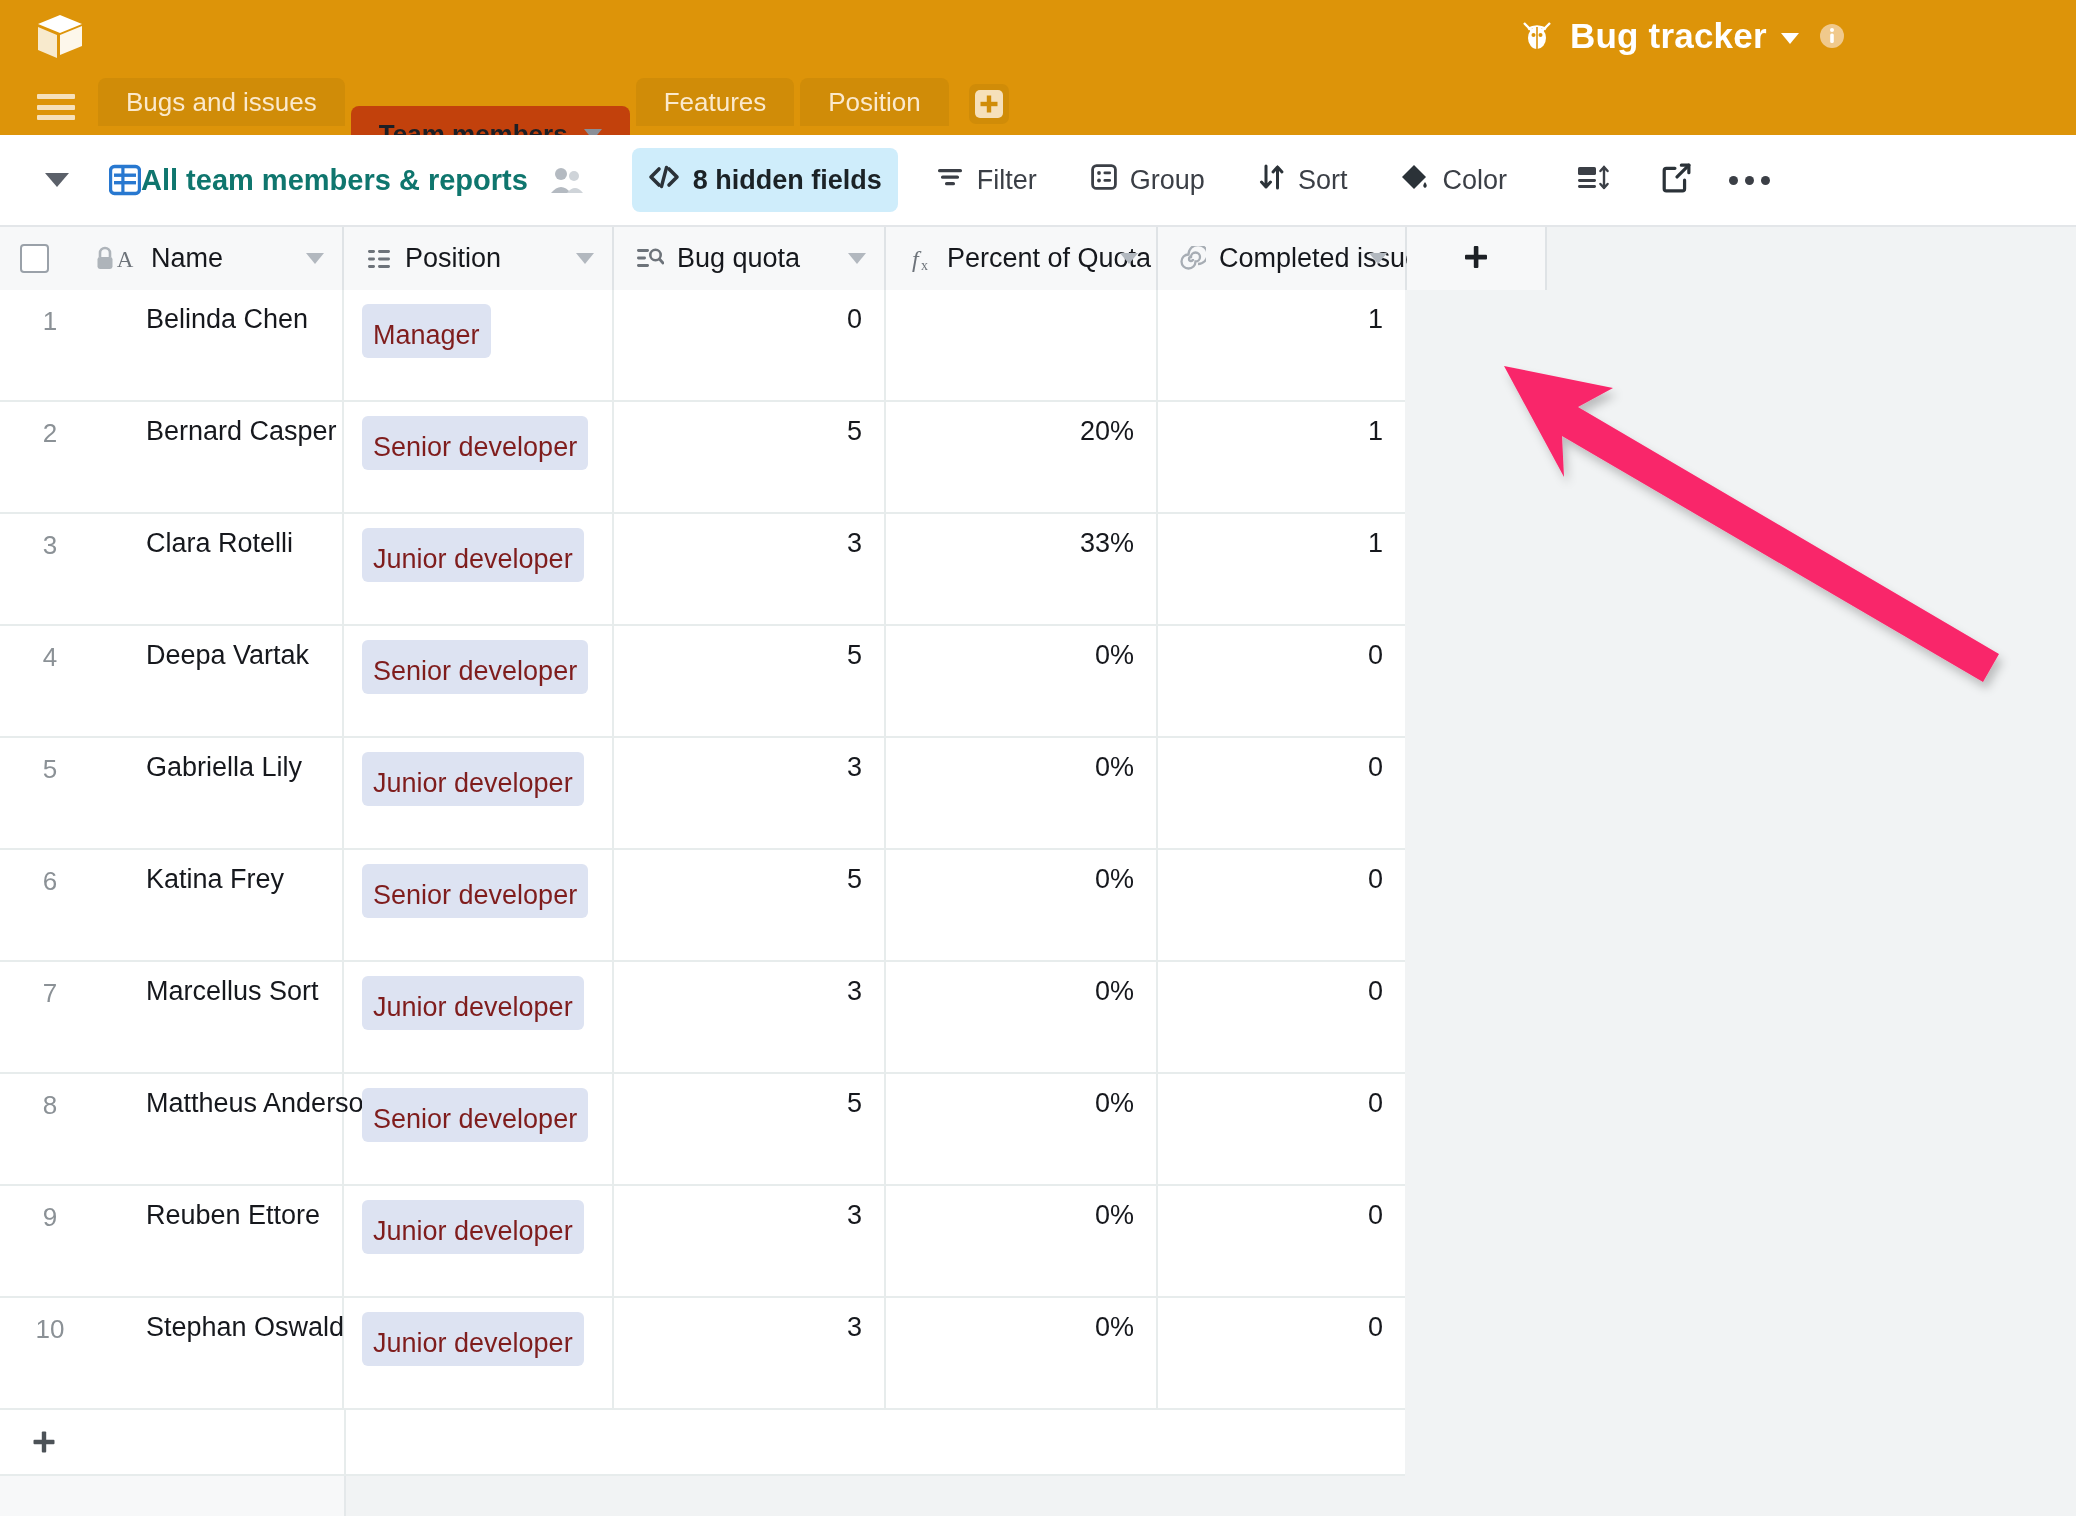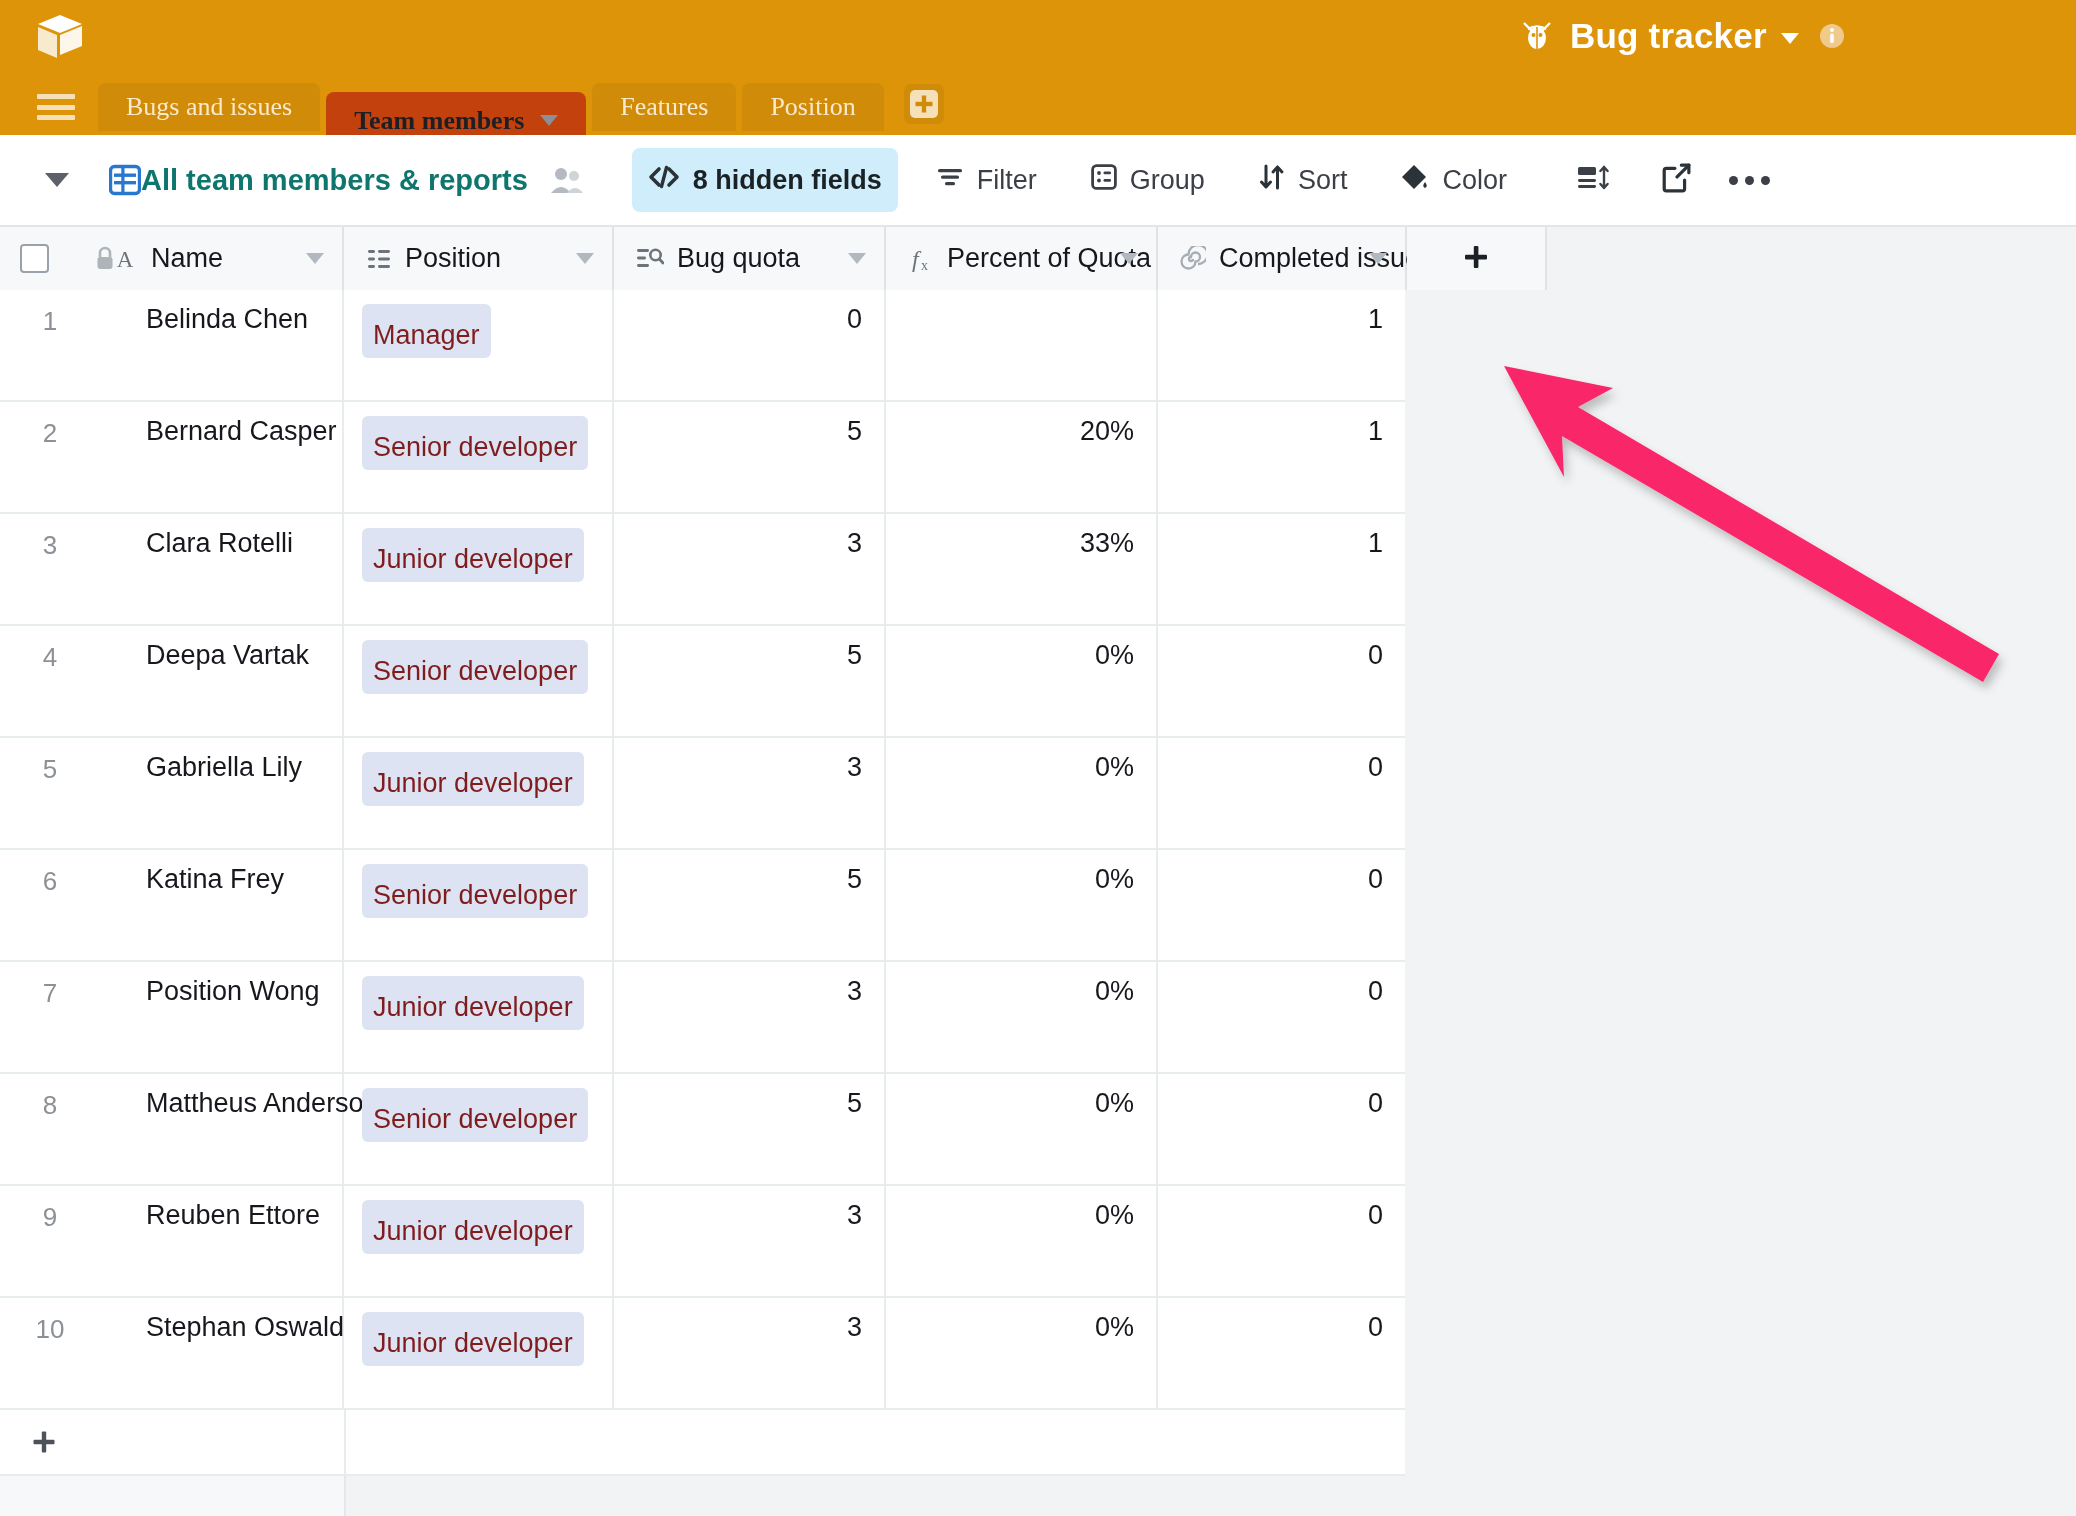--- a/index.html
+++ b/index.html
@@ -38,21 +38,21 @@
   .tabbar {
     position: absolute; left: 0; top: 78px; width: 2076px; height: 57px;
     background: #dd9409;
   }
   .hamburger {
     position: absolute; left: 37px; top: 16px; width: 38px; height: 26px;
     display: flex; flex-direction: column; justify-content: space-between;
     cursor: pointer;
   }
   .hamburger i { display: block; height: 5px; background: #f6e0ba; border-radius: 1px; }
-  .tabs { position: absolute; left: 98px; top: 0; display: flex; align-items: center; height: 57px; font-family: Liberation Serif, serif; }
+  .tabs { position: absolute; left: 98px; top: 0; display: flex; align-items: flex-start; height: 57px; }
   .tab {
     height: 48px; display: flex; align-items: center; gap: 16px;
     padding: 0 28px; border-radius: 8px 8px 0 0;
     background: #d08c08; color: #fbe9cc; font-size: 26px;
     white-space: nowrap; cursor: pointer; margin-right: 6px;
   }
   .tab.active {
     background: #c2410c; color: #1d1f25; font-weight: bold; height: 57px; margin-top: 28px;
   }
   .tab .tcaret {
@@ -541,21 +541,21 @@
           <span class="cval">0%</span>
         </div>
         <div class="cell c-num c-comp">
           <span class="cval">0</span>
         </div>
       </div>
       <div class="row-tail" style="top: 623px;"></div>
       <div class="row" style="top: 735px;">
         <div class="rnum">7</div>
         <div class="cell c-name">
-          <span class="cval">Position Wong</span>
+          <span class="cval">Marcellus Sort</span>
         </div>
         <div class="cell c-pos">
           <span class="pill">Junior developer</span>
         </div>
         <div class="cell c-num c-quota">
           <span class="cval">3</span>
         </div>
         <div class="cell c-num c-pct">
           <span class="cval">0%</span>
         </div>

